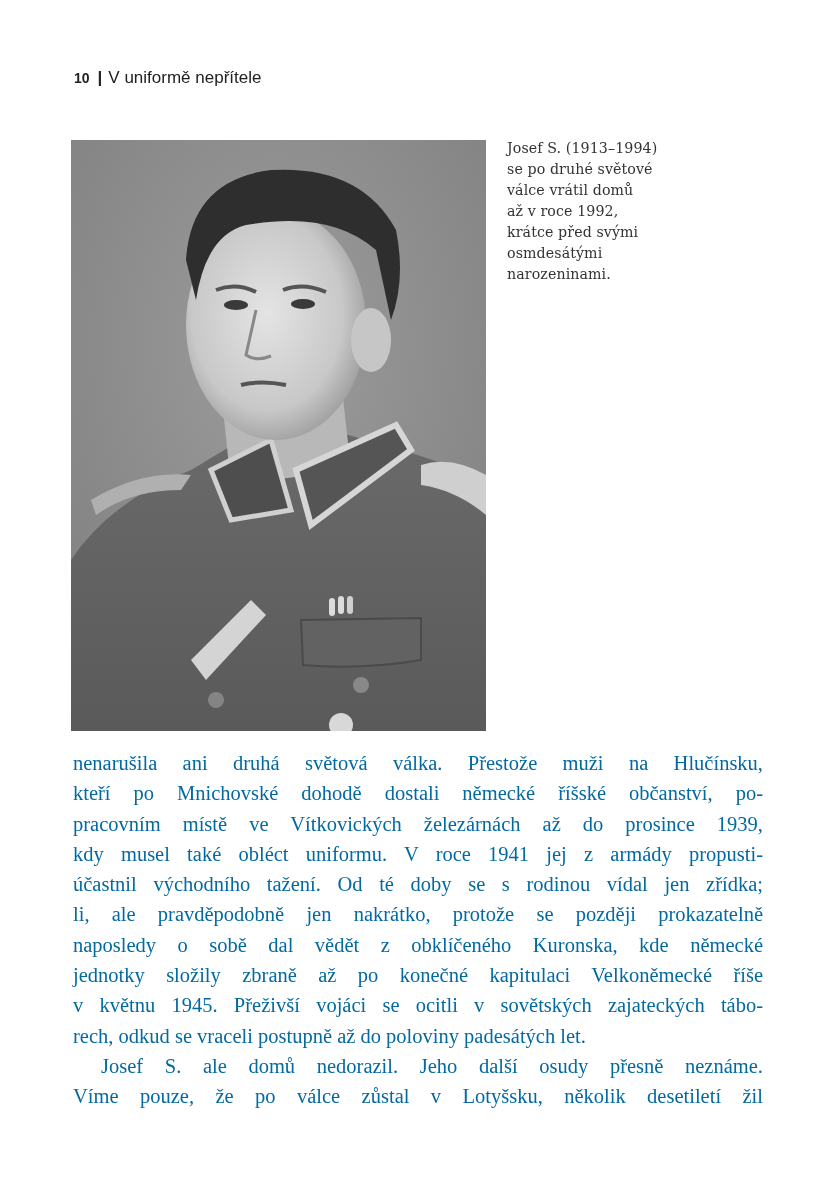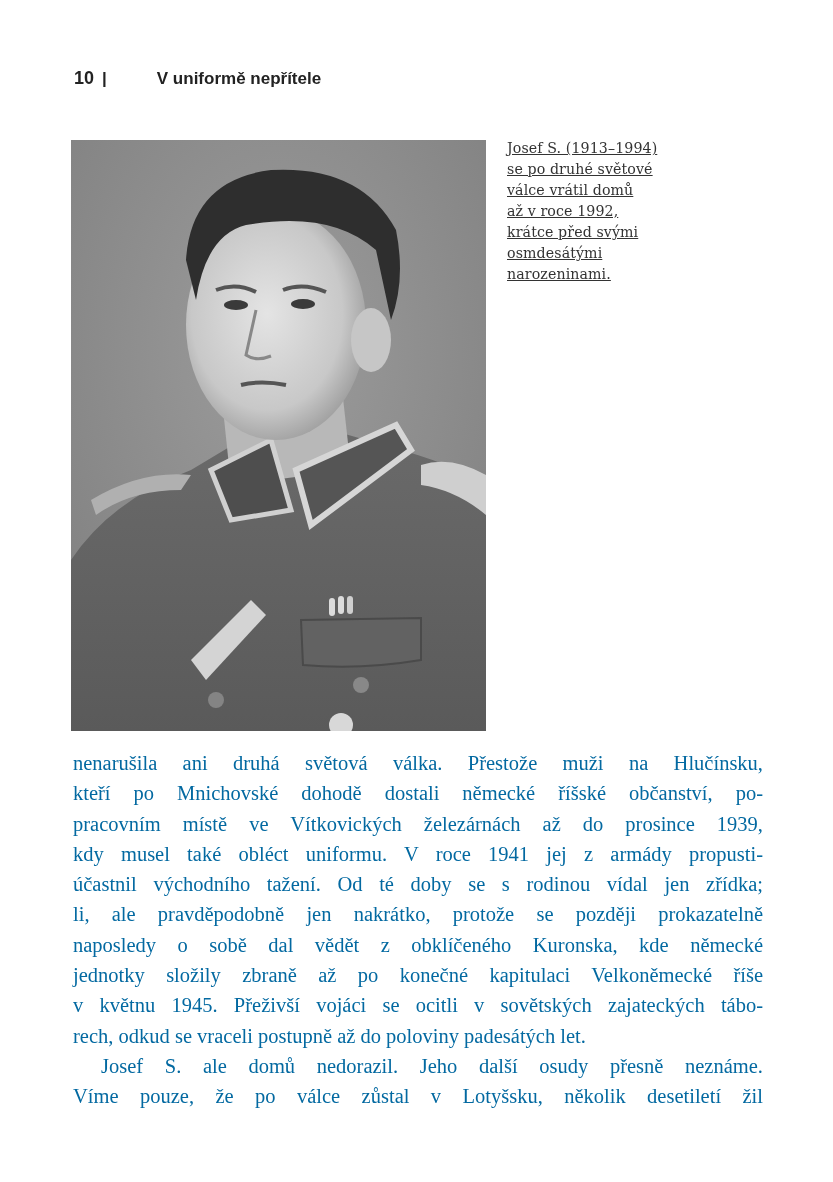--- a/index.html
+++ b/index.html
@@ -1,26 +1,26 @@
 <!DOCTYPE html>
 <html><head>
 <meta charset="utf-8">
 <style>
   html, body { margin: 0; padding: 0; background: #ffffff; }
   body { width: 833px; height: 1182px; position: relative; overflow: hidden; color: #1a1a1a; }
   .running-head { position: absolute; left: 74px; top: 68px; font-family: "Liberation Sans", "DejaVu Sans", sans-serif; font-size: 17px; color: #222; white-space: nowrap; }
-  .running-head .pnum { font-weight: bold; font-size: 18px; }
+  .running-head .pnum { font-weight: bold; font-size: 14px; }
   .running-head .sep { font-weight: bold; margin: 0 6px 0 8px; }
-  .running-head .title { font-weight: bold; margin-left: 44px; }
+  .running-head .title { font-weight: normal; }
 
   .photo { position: absolute; left: 71px; top: 140px; width: 415px; height: 591px; background: #8a8a8a; overflow: hidden; }
   .photo svg { display: block; width: 100%; height: 100%; }
 
   .caption { position: absolute; left: 507px; top: 138px; width: 200px; font-family: "DejaVu Serif", "Liberation Serif", serif; font-size: 14.2px; line-height: 21px; color: #333; letter-spacing: 0.1px; }
-  .caption div { white-space: nowrap; text-decoration: underline; }
+  .caption div { white-space: nowrap; }
 
   .body-text { position: absolute; left: 73px; top: 748px; width: 690px; font-family: "Liberation Serif", "DejaVu Serif", serif; font-size: 20.5px; line-height: 30.3px; color: #0369a1; }
   .body-text .line { display: block; white-space: nowrap; text-align: justify; text-align-last: justify; width: 690px; height: 30.3px; }
   .body-text .line.last { text-align-last: left; }
   .body-text .line.indent { text-indent: 28px; }
 </style>
 </head>
 <body>
 
 <div class="running-head">

